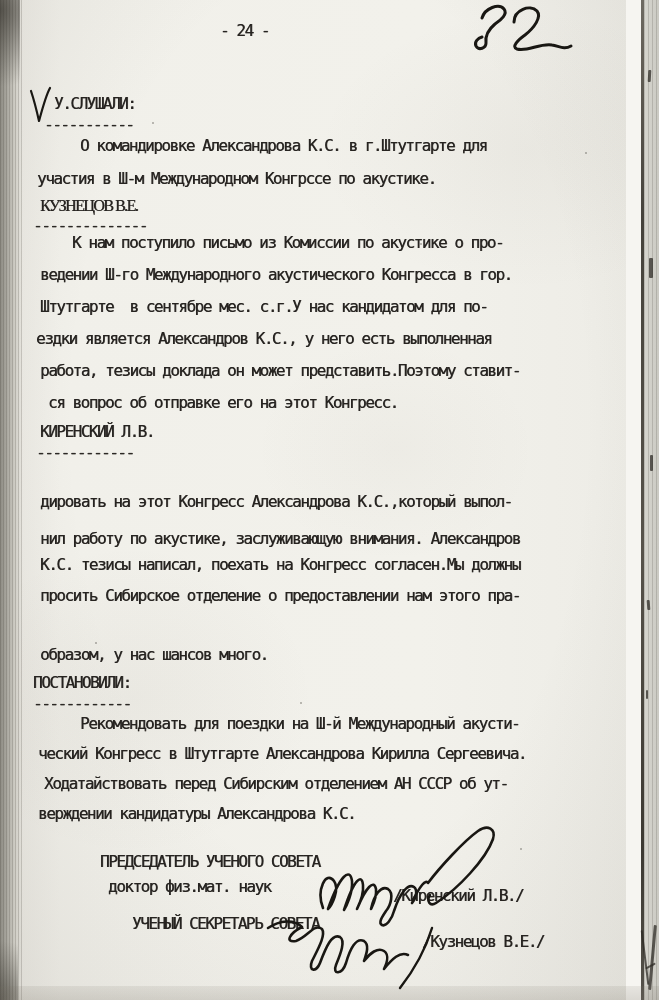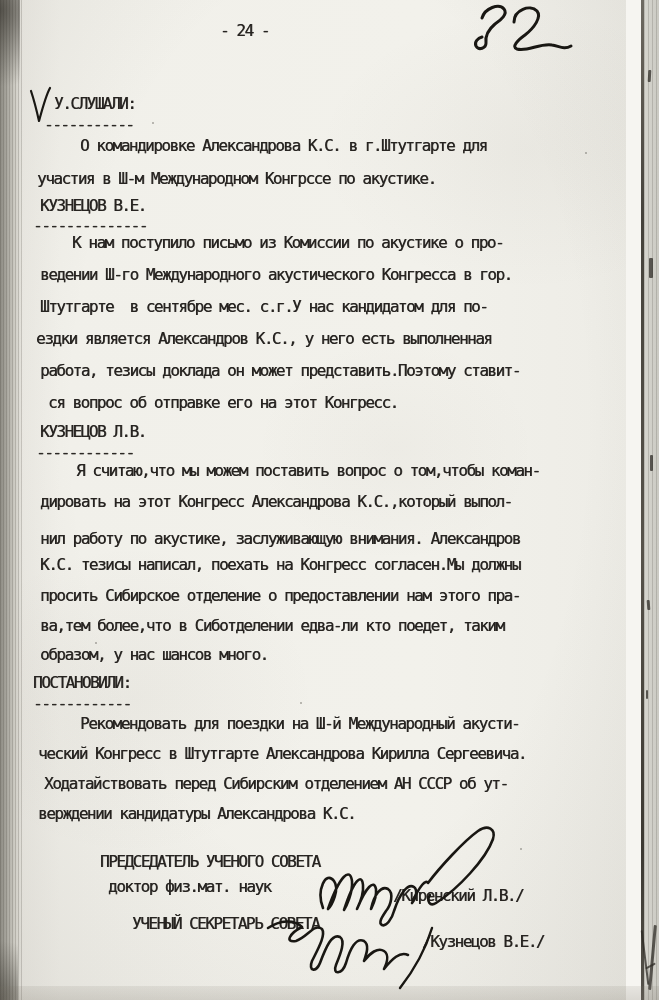--- a/index.html
+++ b/index.html
@@ -80,36 +80,34 @@
   </svg>
 
   <svg class="ink" style="left:27px;top:85px;" width="26" height="46" viewBox="0 0 26 46" aria-label="✓">
     <path d="M4,6 C7,15 10,27 12,36 C15,25 19,10 23,3" stroke-width="2.2"></path>
   </svg>
 
   <div class="tl" style="left:54px;top:93px;">У.СЛУШАЛИ:</div>
   <div class="tl dash" style="left:44px;top:114px;">-----------</div>
   <div class="tl" style="left:80px;top:135px;">О командировке Александрова К.С. в г.Штутгарте для</div>
   <div class="tl" style="left:37px;top:168px;">участия в Ш-м Международном Конгрссе по акустике.</div>
-  <div class="tl" style="left:40px;top:195px;">КУЗНЕЦОВ В.Е.</div>
+  <div class="tl" style="left:40px;top:195px;font-family:Liberation Serif, serif;">КУЗНЕЦОВ В.Е.</div>
   <div class="tl dash" style="left:33px;top:215px;">--------------</div>
   <div class="tl" style="left:72px;top:232px;">К нам поступило письмо из Комиссии по акустике о про-</div>
   <div class="tl" style="left:40px;top:264px;">ведении Ш-го Международного акустического Конгресса в гор.</div>
   <div class="tl" style="left:40px;top:296px;">Штутгарте  в сентябре мес. с.г.У нас кандидатом для по-</div>
   <div class="tl" style="left:36px;top:328px;">ездки является Александров К.С., у него есть выполненная</div>
   <div class="tl" style="left:40px;top:360px;">работа, тезисы доклада он может представить.Поэтому ставит-</div>
   <div class="tl" style="left:40px;top:392px;margin-left:8px;">ся вопрос об отправке его на этот Конгресс.</div>
-  <div class="tl" style="left:40px;top:421px;">КУЗНЕЦОВ Л.В.</div>
+  <div class="tl" style="left:40px;top:421px;">КИРЕНСКИЙ Л.В.</div>
   <div class="tl dash" style="left:36px;top:442px;">------------</div>
-  <div class="tl" style="left:76px;top:460px;">Я считаю,что мы можем поставить вопрос о том,чтобы коман-</div>
   <div class="tl" style="left:40px;top:491px;">дировать на этот Конгресс Александрова К.С.,который выпол-</div>
   <div class="tl" style="left:40px;top:528px;text-align:center;">нил работу по акустике, заслуживающую внимания. Александров</div>
   <div class="tl" style="left:40px;top:554px;">К.С. тезисы написал, поехать на Конгресс согласен.Мы должны</div>
   <div class="tl" style="left:40px;top:585px;">просить Сибирское отделение о предоставлении нам этого пра-</div>
-  <div class="tl" style="left:40px;top:615px;">ва,тем более,что в Сиботделении едва-ли кто поедет, таким</div>
   <div class="tl" style="left:40px;top:644px;">образом, у нас шансов много.</div>
   <div class="tl" style="left:33px;top:672px;">ПОСТАНОВИЛИ:</div>
   <div class="tl dash" style="left:33px;top:693px;">------------</div>
   <div class="tl" style="left:80px;top:713px;">Рекомендовать для поездки на Ш-й Международный акусти-</div>
   <div class="tl" style="left:38px;top:743px;">ческий Конгресс в Штутгарте Александрова Кирилла Сергеевича.</div>
   <div class="tl" style="left:44px;top:773px;">Ходатайствовать перед Сибирским отделением АН СССР об ут-</div>
   <div class="tl" style="left:38px;top:803px;">верждении кандидатуры Александрова К.С.</div>
 
   <div class="tl" style="left:108px;top:876px;">доктор физ.мат. наук</div>
   <div class="tl" style="left:100px;top:851px;">ПРЕДСЕДАТЕЛЬ УЧЕНОГО СОВЕТА</div>

